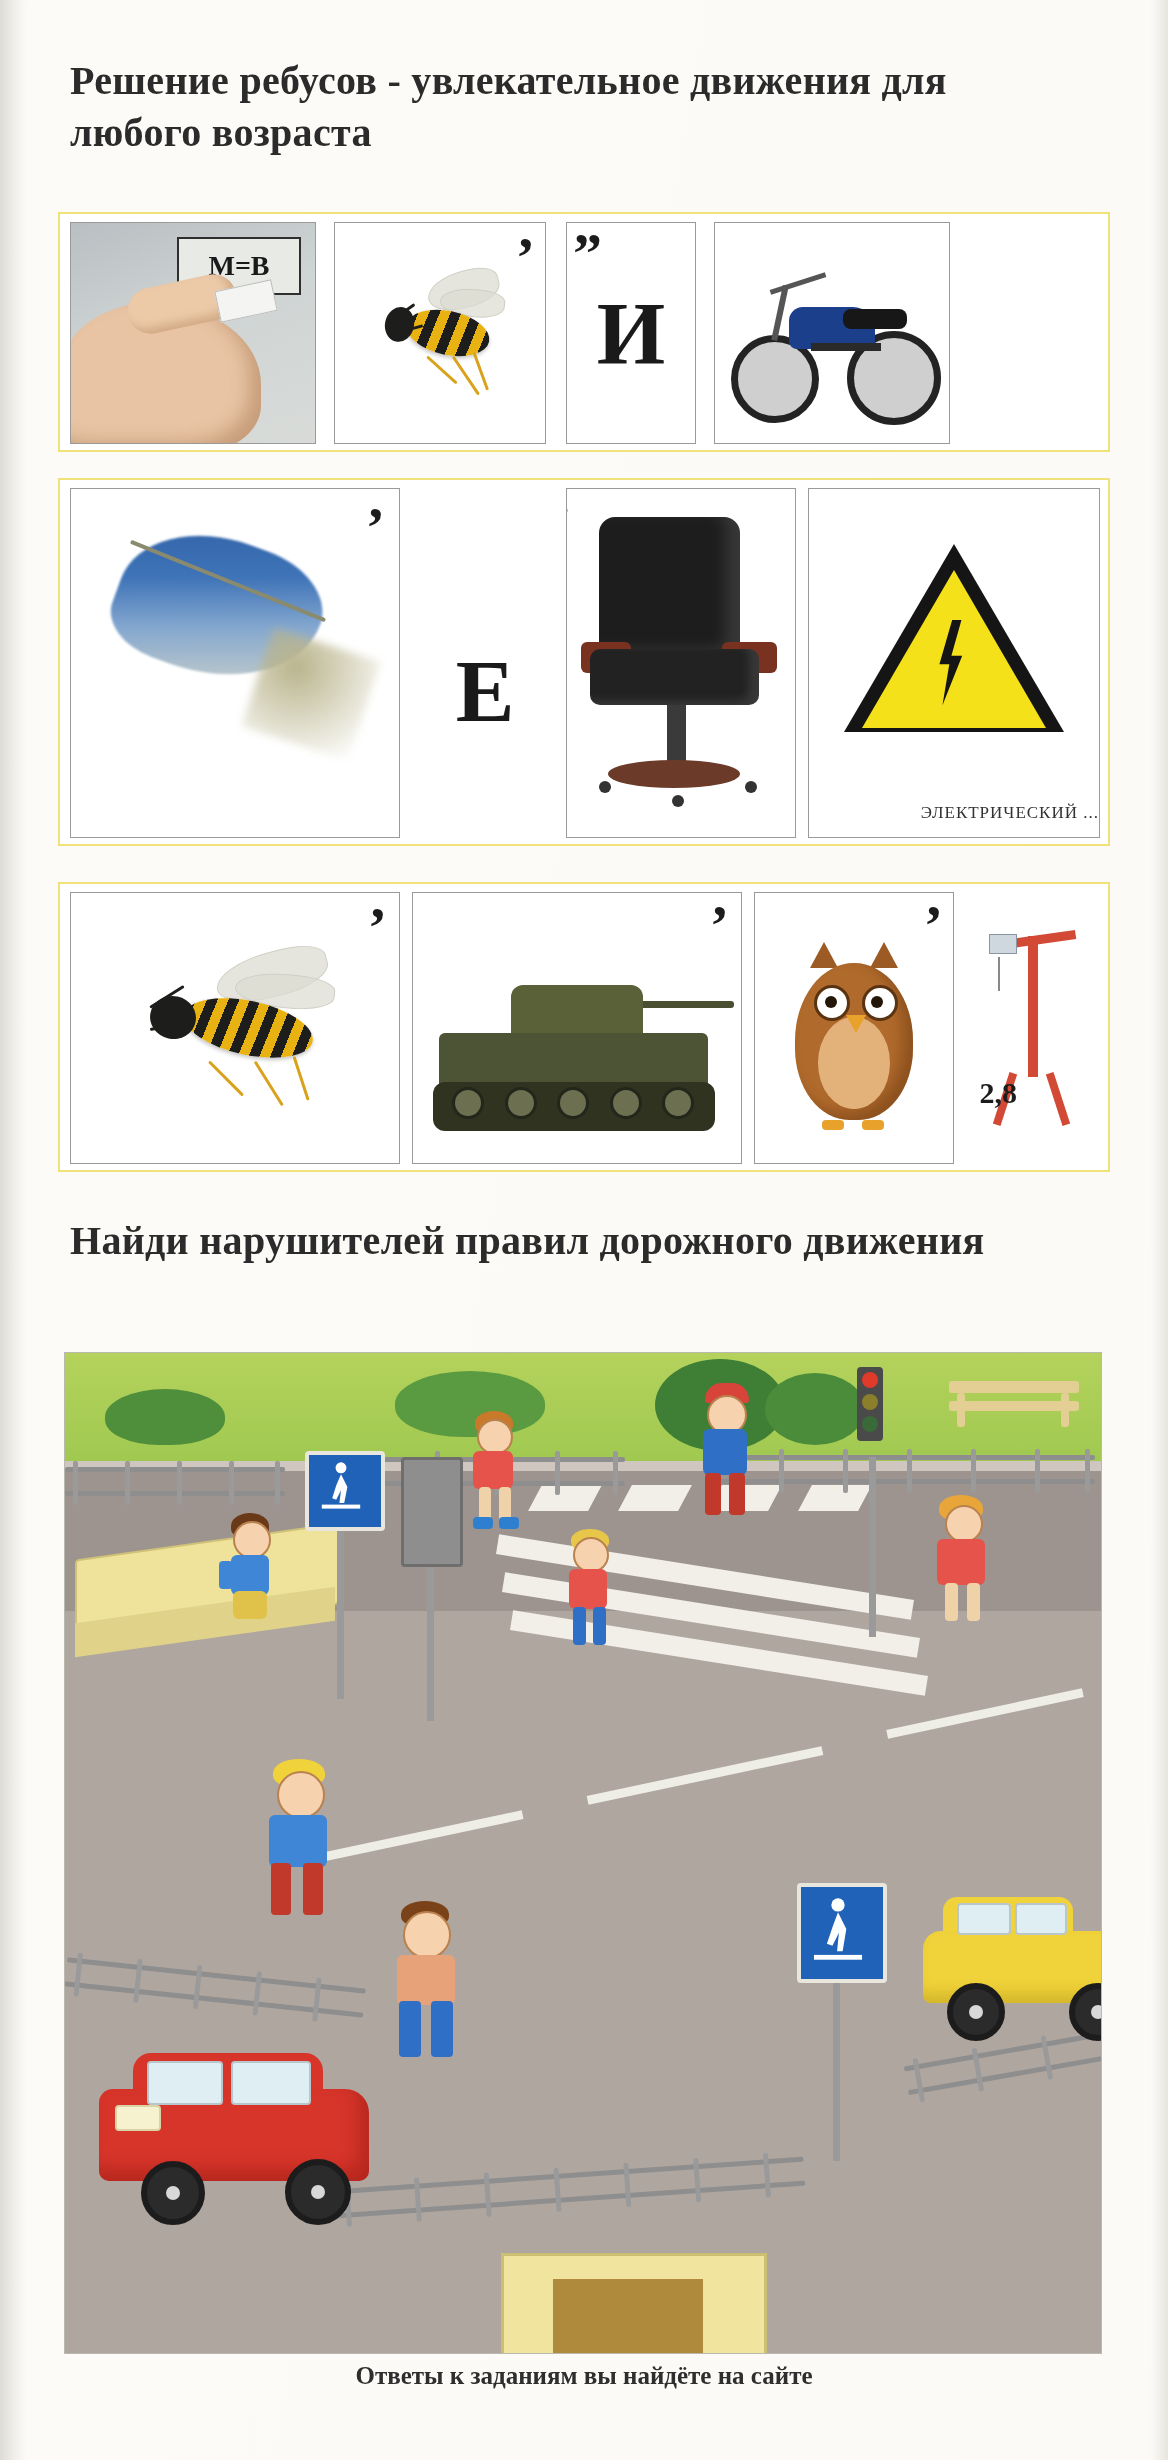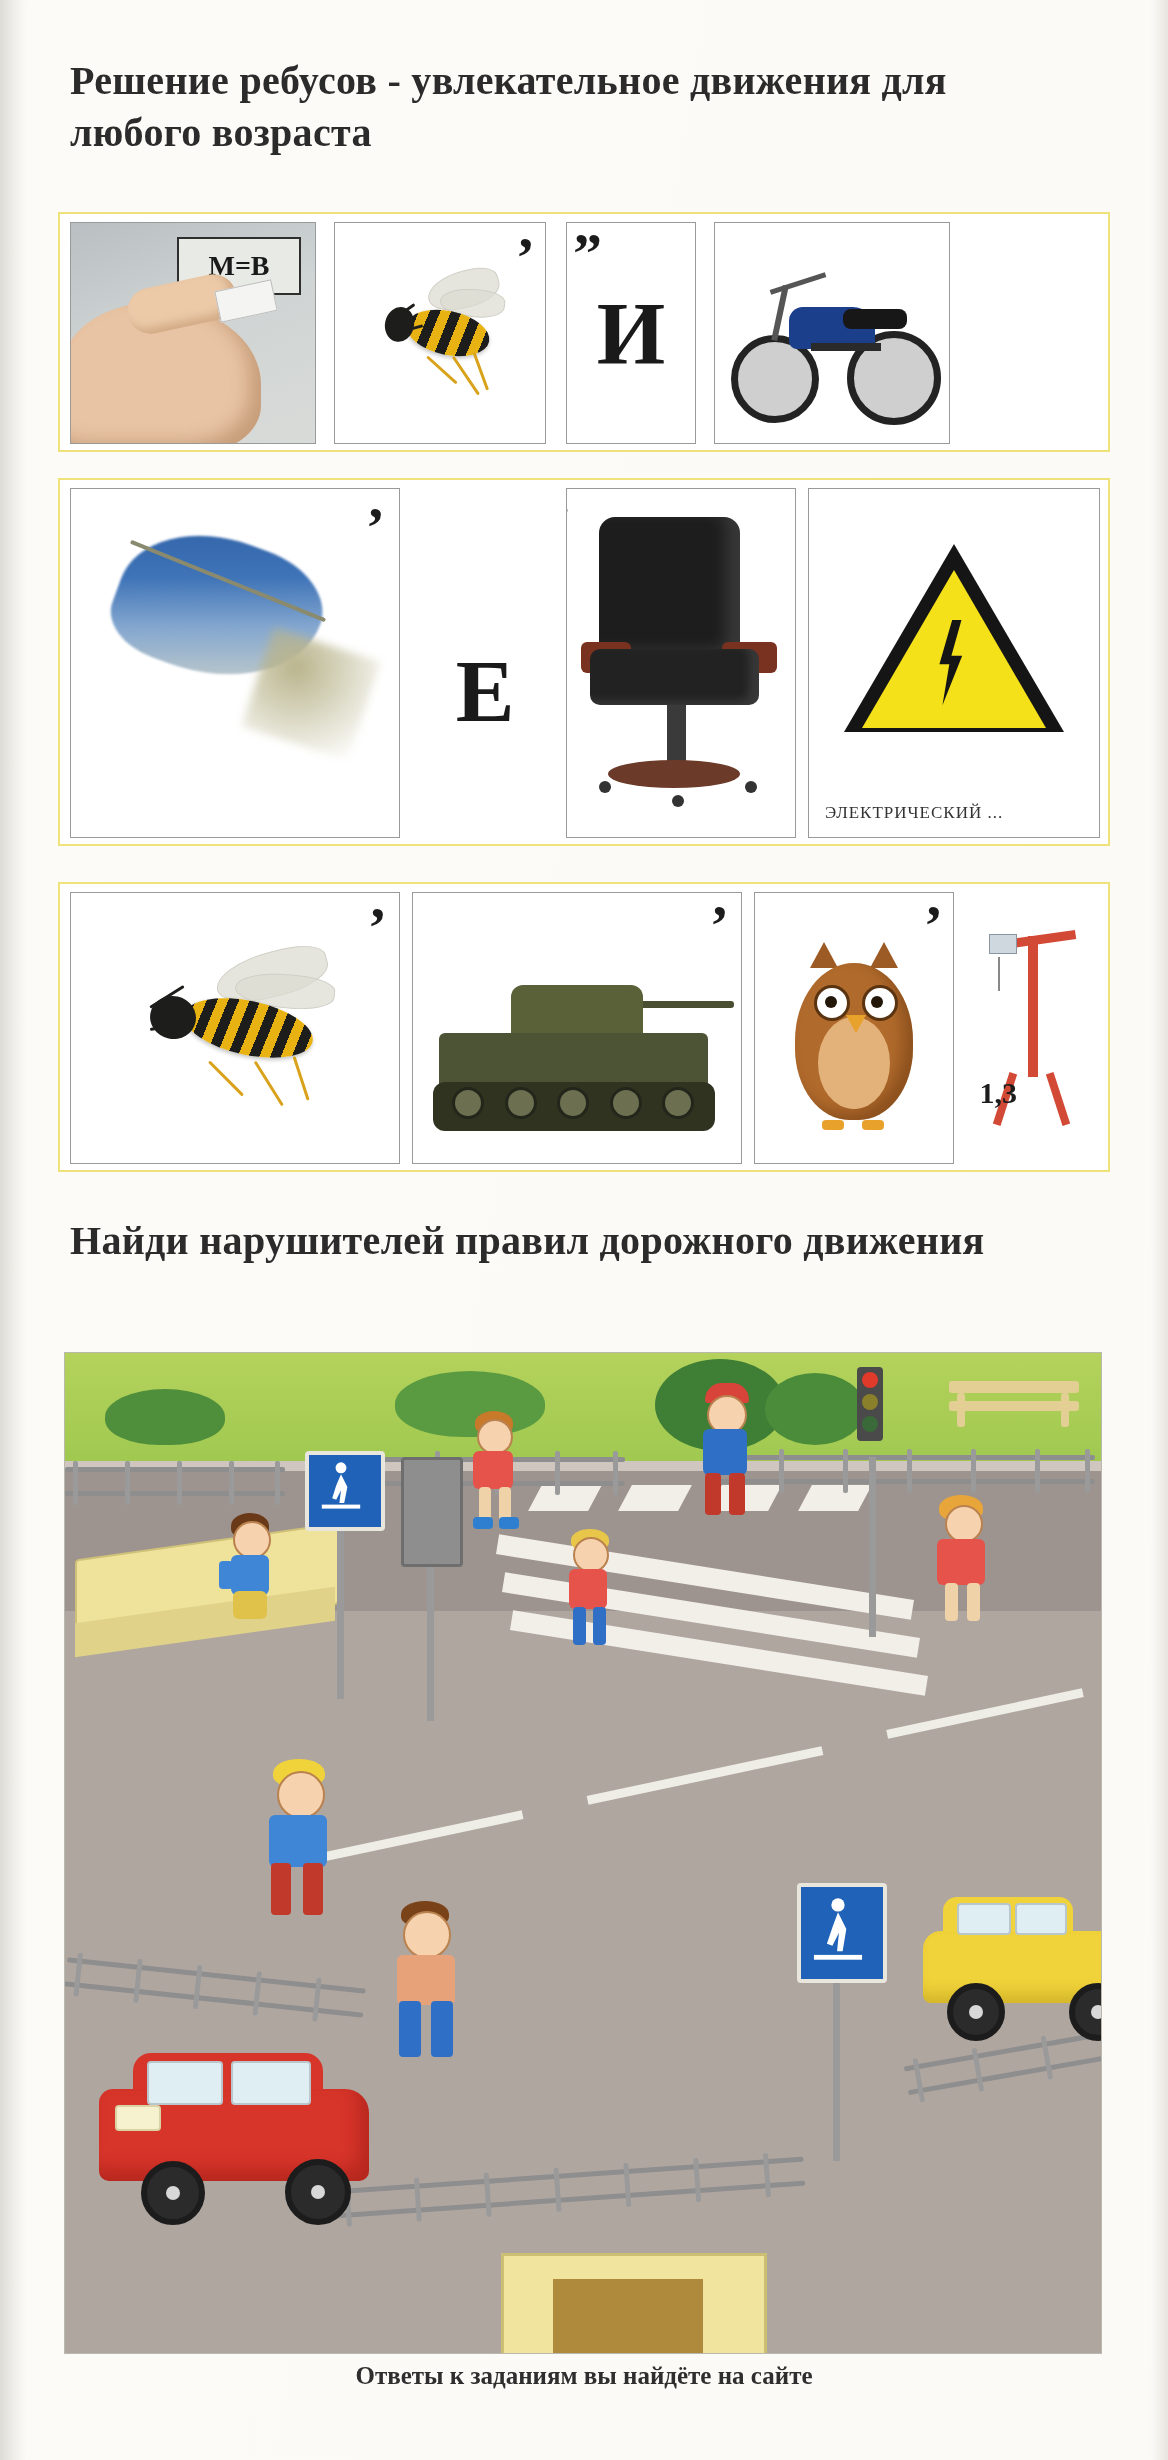--- a/index.html
+++ b/index.html
@@ -170,21 +170,21 @@
   
   .elec { position:absolute; inset:0; background:#fff; display:flex; align-items:center; justify-content:center;}
   .elec-tri { position:relative; width:76%; height:62%; margin-top:-8%; }
   .elec-tri:before{ content:""; position:absolute; left:0; top:0; width:0; height:0;
                     border-left: 110px solid transparent; border-right:110px solid transparent; border-bottom:188px solid #151515;}
   .elec-tri:after { content:""; position:absolute; left:18px; top:26px; width:0; height:0;
                     border-left: 92px solid transparent; border-right:92px solid transparent; border-bottom:158px solid #f5e11a;}
   .bolt { position:absolute; left:92px; top:76px; width:30px; height:86px; z-index:3;
           background:#151515;
           clip-path: polygon(55% 0%, 12% 52%, 45% 52%, 22% 100%, 88% 42%, 52% 42%, 86% 0%);}
-  .elec-caption { position:absolute; bottom:14px; left:16px; right:0; text-align:left; font-size:17px;
+  .elec-caption { position:absolute; bottom:14px; left:0; right:0; text-align:right; font-size:17px;
                   font-family:"Liberation Serif", serif; color:#333; letter-spacing:1px;}
 
   
   .tank { position:absolute; inset:0; background:#fff;}
   .tank-hull { position:absolute; left:8%; top:52%; width:82%; height:22%; background:#4d5335; border-radius:6px;}
   .tank-turret{ position:absolute; left:30%; top:34%; width:40%; height:22%; background:#5a6139; border-radius:12px 12px 4px 4px;}
   .tank-gun  { position:absolute; left:62%; top:40%; width:36%; height:7px; background:#4a4f31; border-radius:3px;}
   .tank-tracks{ position:absolute; left:6%; top:70%; width:86%; height:18%; background:#2f3320; border-radius:12px;}
   .tank-wheel{ position:absolute; width:26px; height:26px; background:#6c6f50; border:3px solid #23261a; border-radius:50%; top:72%;}
 
@@ -406,21 +406,21 @@
     </div>
 
     <div class="rebus-cell cell-plain" id="cell-crane">
       <div class="crane" style="background:transparent;">
         <div class="crane-jib"></div>
         <div class="crane-mast"></div>
         <div class="crane-hook"></div>
         <div class="crane-box"></div>
         <div class="crane-leg" style="left:26%; transform:rotate(18deg);"></div>
         <div class="crane-leg" style="left:66%; transform:rotate(-18deg);"></div>
-        <div class="crane-num">1,3</div>
+        <div class="crane-num">2,8</div>
       </div>
     </div>
   </div>
 
   <div class="heading" id="heading-violators">Найди нарушителей правил дорожного движения</div>
 
   <div id="street-scene">
     <div class="sky-grass"></div>
 
     <div class="bush" style="left:40px; top:36px; width:120px; height:56px;"></div>

